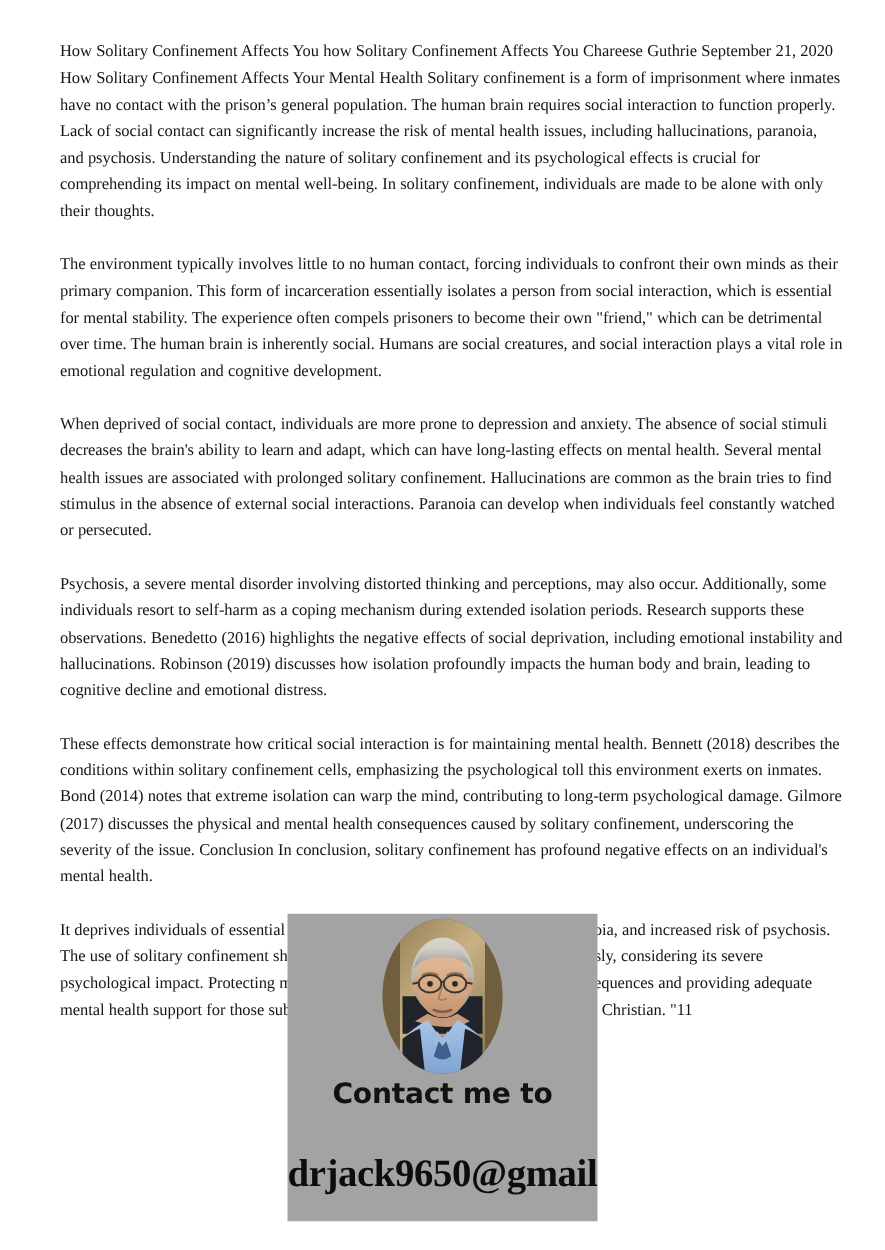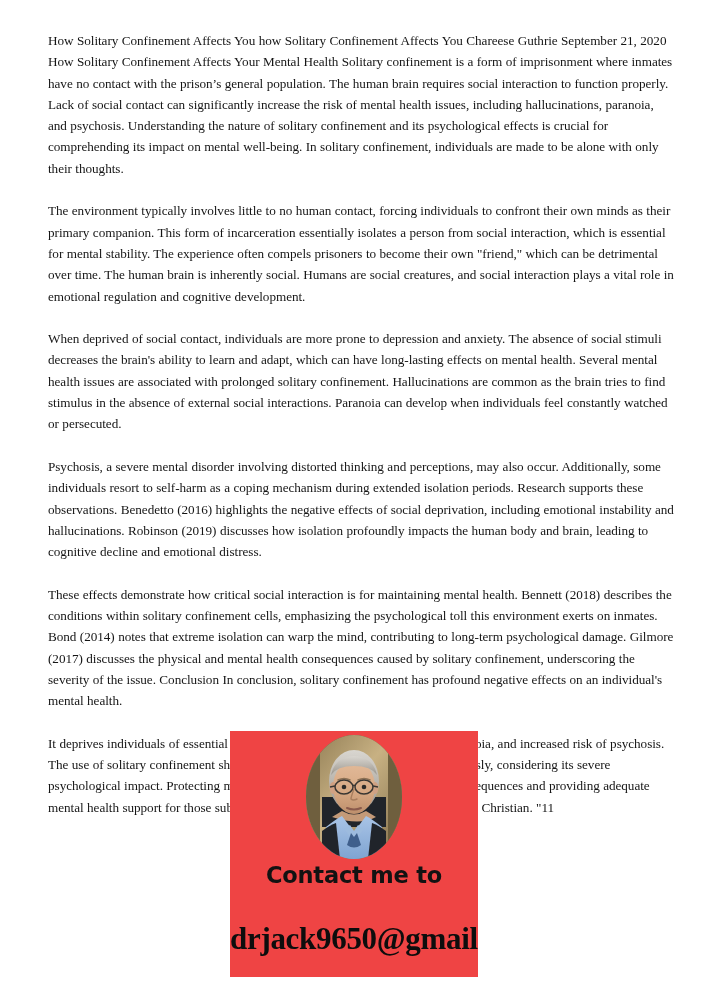--- a/index.html
+++ b/index.html
@@ -43,21 +43,21 @@
   }
   .para:last-child { margin-bottom: 0; }
 
   
   #contact-card {
     position: absolute;
     left: 230px;
     top: 731px;
     width: 248px;
     height: 246px;
-    background: #ef4444;
+    background: #a3a3a3;
     overflow: hidden;
     z-index: 50;
     text-align: center;
   }
 
   #portrait-wrap {
     position: absolute;
     left: 50%;
     top: 4px;
     transform: translateX(-50%);

